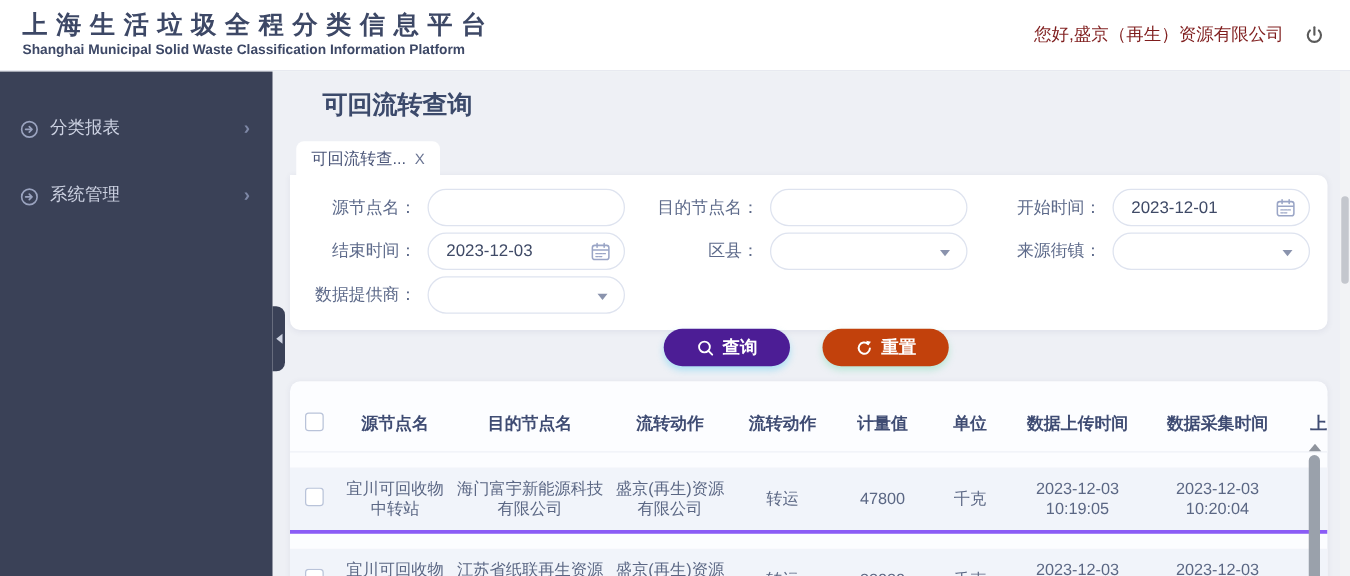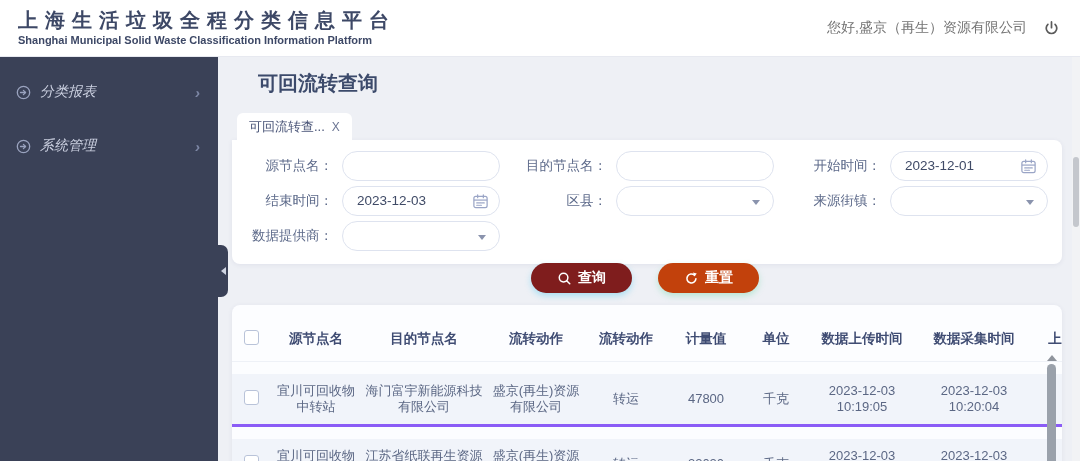--- a/index.html
+++ b/index.html
@@ -8,27 +8,27 @@
   .app { position:relative; width:1080px; height:461px; overflow:hidden; background:#eef0f5; }
 
   
   .topbar { position:absolute; top:0; left:0; right:0; height:57px; background:#fff;
             border-bottom:1px solid #e7e9f0; display:flex; align-items:center;
             justify-content:space-between; padding:0 20px 0 18px; z-index:6; }
   .logo-block { line-height:1.1; }
   .logo-title { font-size:20px; font-weight:bold; color:#3d4866; letter-spacing:7px; }
   .logo-subtitle { font-size:11px; font-weight:bold; color:#3d4866; margin-top:3px; }
   .user-block { display:flex; align-items:center; gap:16px; }
-  .greeting { font-size:14px; color:#737373; }
+  .greeting { font-size:14px; color:#7f1d1d; }
   .power-icon { width:17px; height:17px; cursor:pointer; display:inline-block; }
 
   
   .sidebar { position:absolute; top:57px; left:0; width:218px; bottom:0; background:#3a4157; z-index:5; }
-  .menu-item { display:flex; align-items:center; height:38px; margin-top:16px;
-               padding:0 18px 0 16px; cursor:pointer; color:#c6cbdd;font-style:italic; }
+  .menu-item { display:flex; align-items:flex-end; height:38px; margin-top:16px;
+               padding:0 18px 0 16px; cursor:pointer; color:#c6cbdd; }
   .menu-icon { width:15px; height:15px; margin-right:9px; flex:none; }
   .menu-label { font-size:14px; color:#cdd2e2; flex:1; }
   .menu-chevron { font-size:15px; color:#7e88a6; font-weight:bold; }
 
   .collapse-handle { position:absolute; left:218px; top:245px; width:10px; height:52px;
                      background:#3a4157; border-radius:0 7px 7px 0; z-index:5; cursor:pointer;
                      display:flex; align-items:center; justify-content:center; }
   .collapse-arrow { width:0; height:0; border-top:4px solid transparent; border-bottom:4px solid transparent;
                     border-right:5px solid #cfd4e2; }
 
@@ -54,21 +54,21 @@
                    font-family:"Liberation Sans","DejaVu Sans",sans-serif; border-radius:15px; }
   .cal-icon { position:absolute; right:10px; top:6px; width:17px; height:17px; pointer-events:none; }
   .caret-down { position:absolute; right:13px; top:13px; width:0; height:0;
                 border-left:4px solid transparent; border-right:4px solid transparent;
                 border-top:5px solid #8a93ad; pointer-events:none; }
 
   .actions { display:flex; justify-content:center; gap:26px; margin-top:10px; }
   .btn { height:30px; border:none; border-radius:15px; color:#fff; font-size:14px; font-weight:bold;
          display:flex; align-items:center; justify-content:center; gap:6px; cursor:pointer;
          font-family:"Liberation Sans","DejaVu Sans",sans-serif; padding:0 26px; }
-  .btn-query { background:#7f1d1d; box-shadow:0 3px 6px rgba(44,193,242,0.35); }
+  .btn-query { background:#4c1d95; box-shadow:0 3px 6px rgba(44,193,242,0.35); }
   .btn-reset { background:#c2410c; box-shadow:0 3px 6px rgba(87,211,155,0.35); }
   .btn svg { flex:none; }
 
   
   .table-panel { position:absolute; left:14px; top:248px; width:830px; height:240px;
                  background:#fcfdff; border-radius:8px 8px 0 0;
                  box-shadow:0 1px 5px rgba(60,70,110,0.08); overflow:hidden; z-index:2; }
   .tgrid { display:grid; grid-template-columns:38px 92px 124px 100px 80px 80px 60px 112px 112px 50px;
            align-items:center; text-align:center;margin-top:12px; }
   .thead { height:45px; background:#fcfdff; border-bottom:1px solid #eef1f7;

